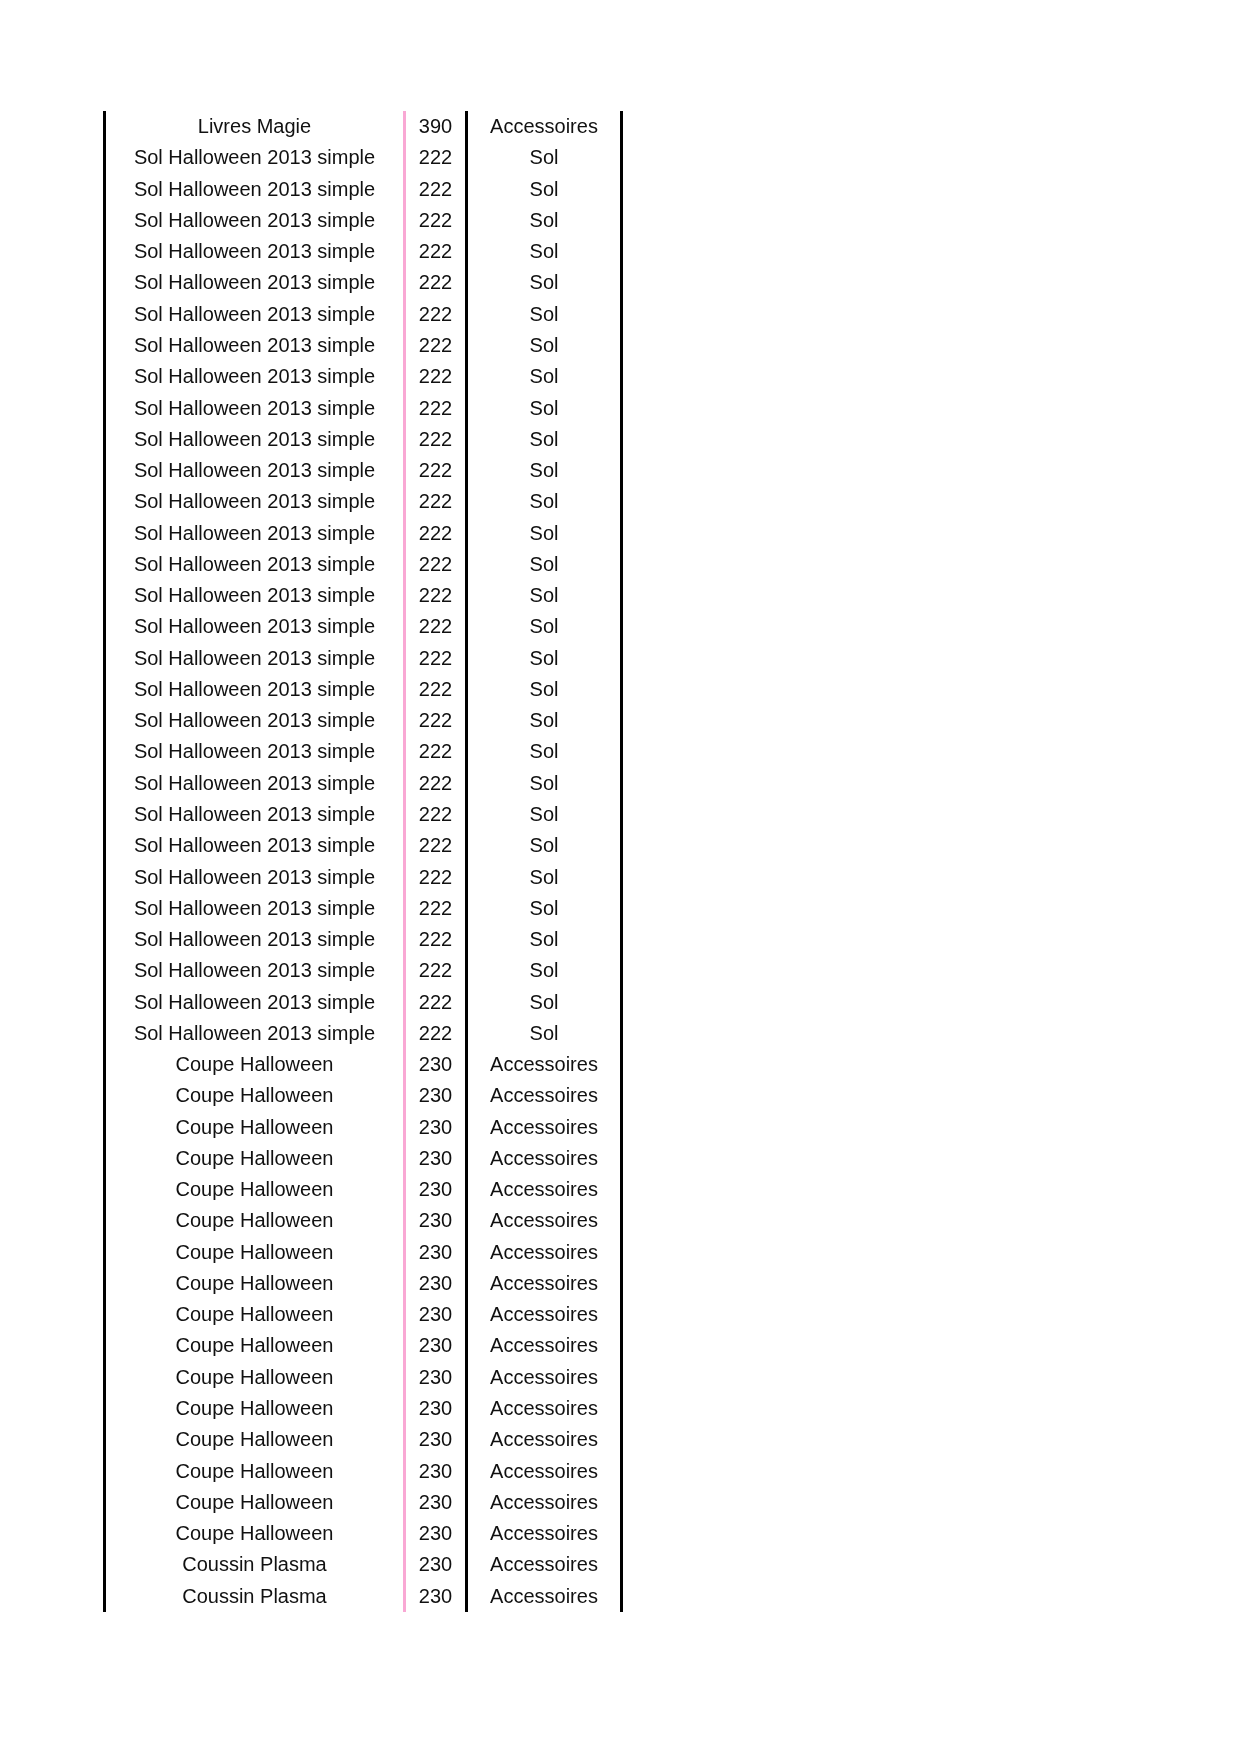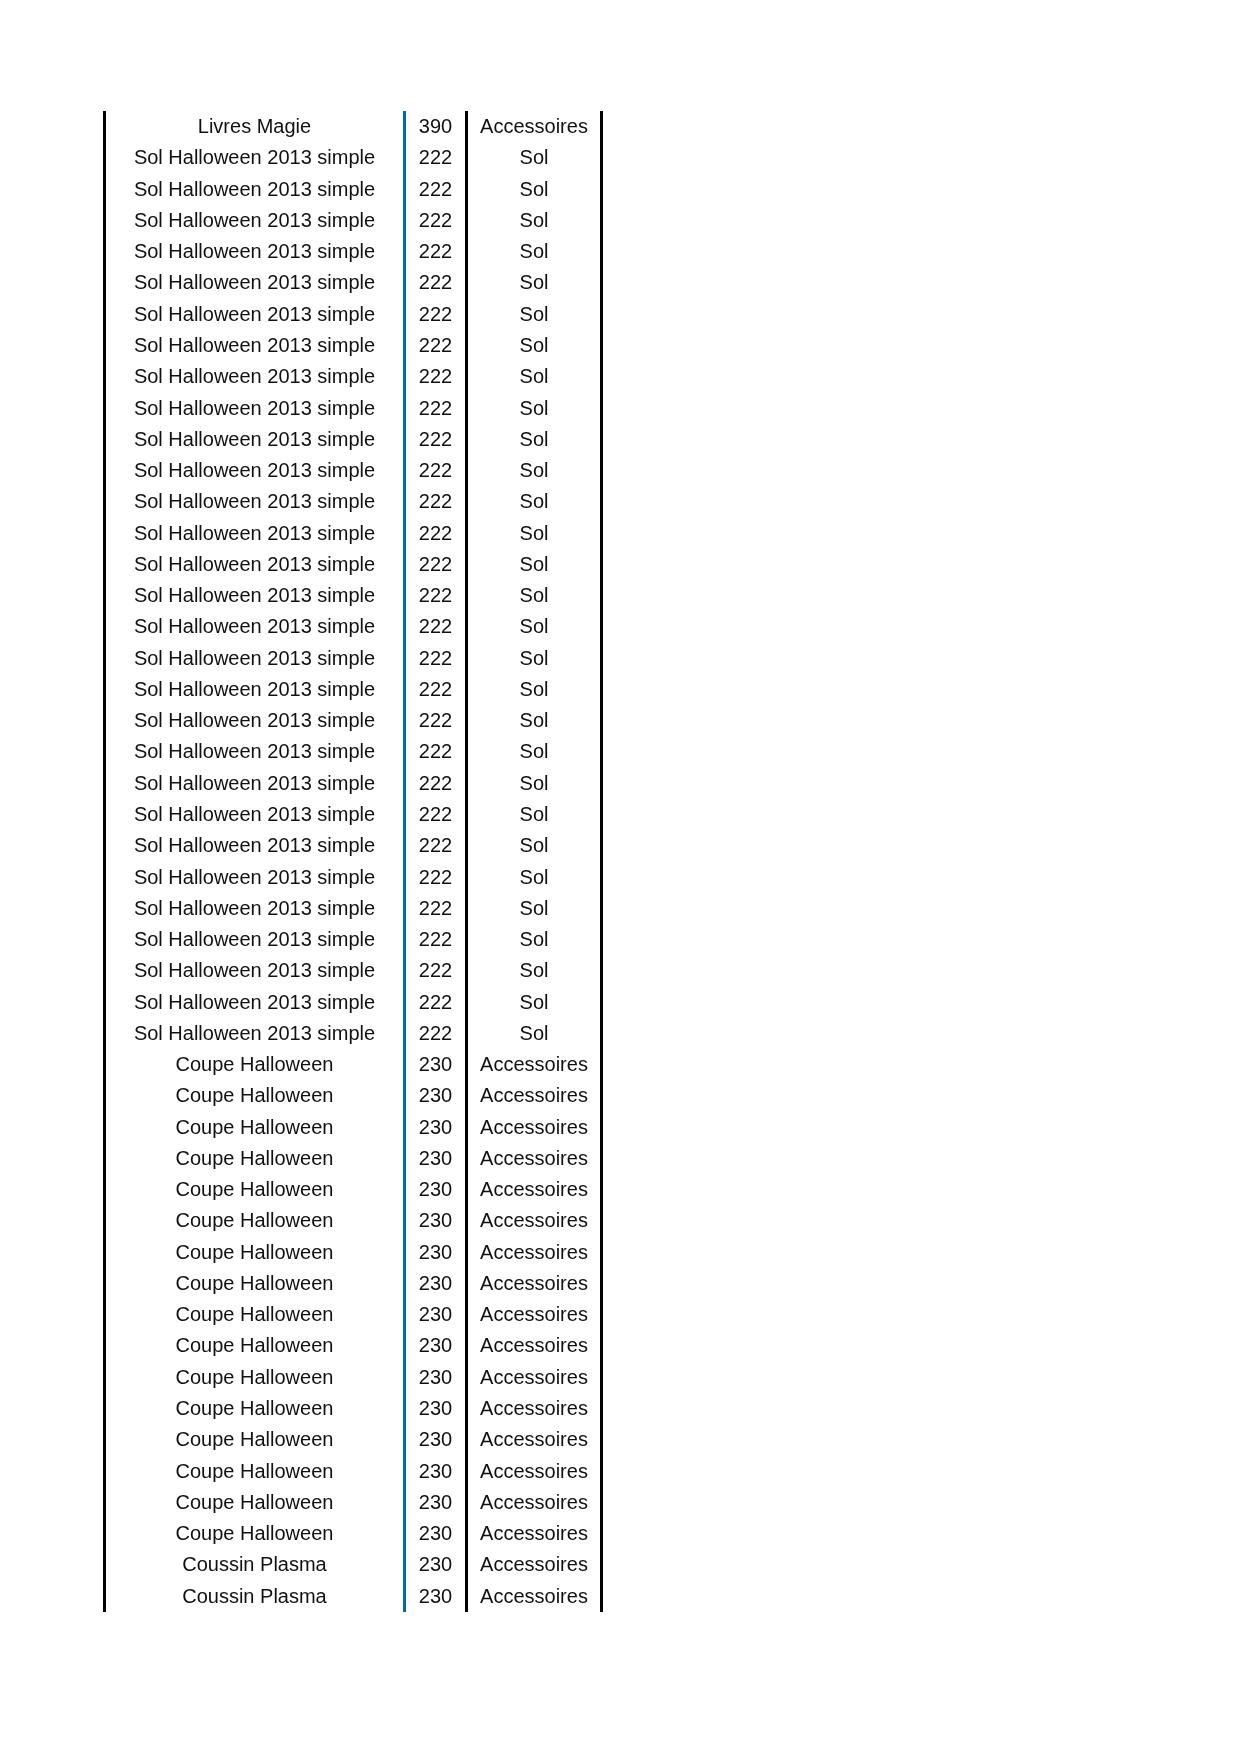--- a/index.html
+++ b/index.html
@@ -2,23 +2,23 @@
 <html><head>
 <meta charset="utf-8">
 <style>
   html, body { margin: 0; padding: 0; background: #ffffff; }
   body { width: 1241px; height: 1754px; position: relative; overflow: hidden;
          font-family: "Liberation Sans", "DejaVu Sans", sans-serif; color: #111; }
   .sheet { position: absolute; left: 103px; top: 111px; }
   table { border-collapse: collapse; table-layout: fixed; }
   td { height: 31.27px; padding: 0; font-size: 20px; text-align: center;
        vertical-align: middle; line-height: 31px; white-space: nowrap; box-sizing: border-box; }
-  td.c-name { width: 300px; border-left: 3px solid #000; border-right: 3px solid #0369a1; }
+  td.c-name { width: 300px; border-left: 3px solid #000; border-right: 3px solid #f9a8d4; }
   td.c-code { width: 62px; }
-  td.c-cat  { width: 135px; border-left: 3px solid #000; border-right: 3px solid #000; }
+  td.c-cat  { width: 155px; border-left: 3px solid #000; border-right: 3px solid #000; }
 </style>
 </head>
 <body>
 
 <div class="sheet">
   <table>
     <tbody id="tbody">
         <tr>
           <td class="c-name">Livres Magie</td>
           <td class="c-code">390</td>

